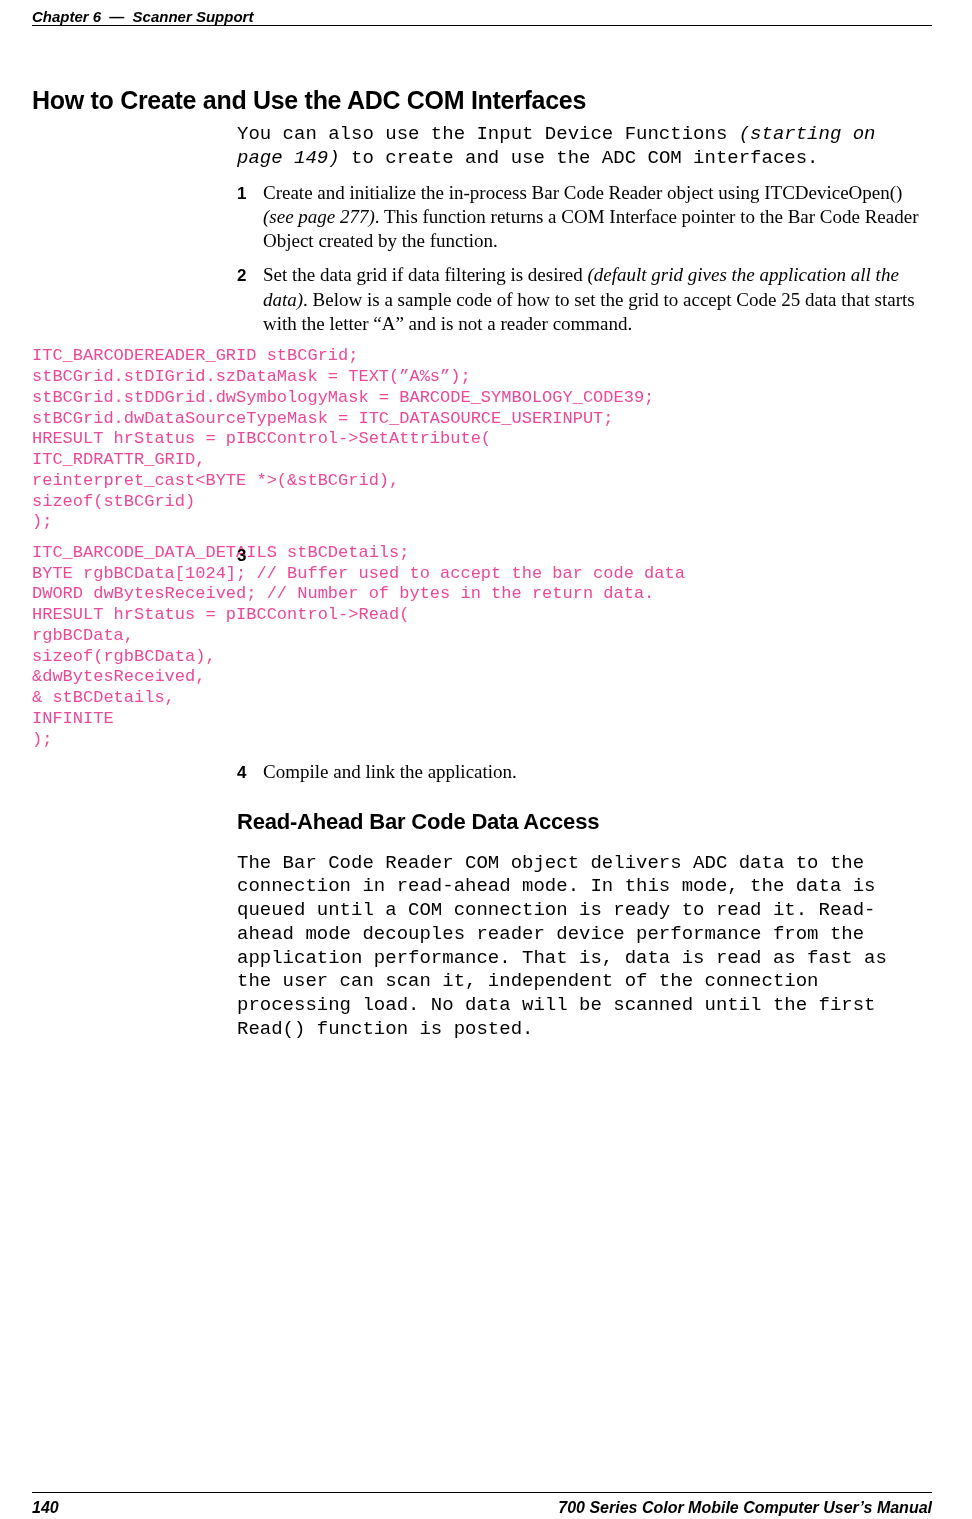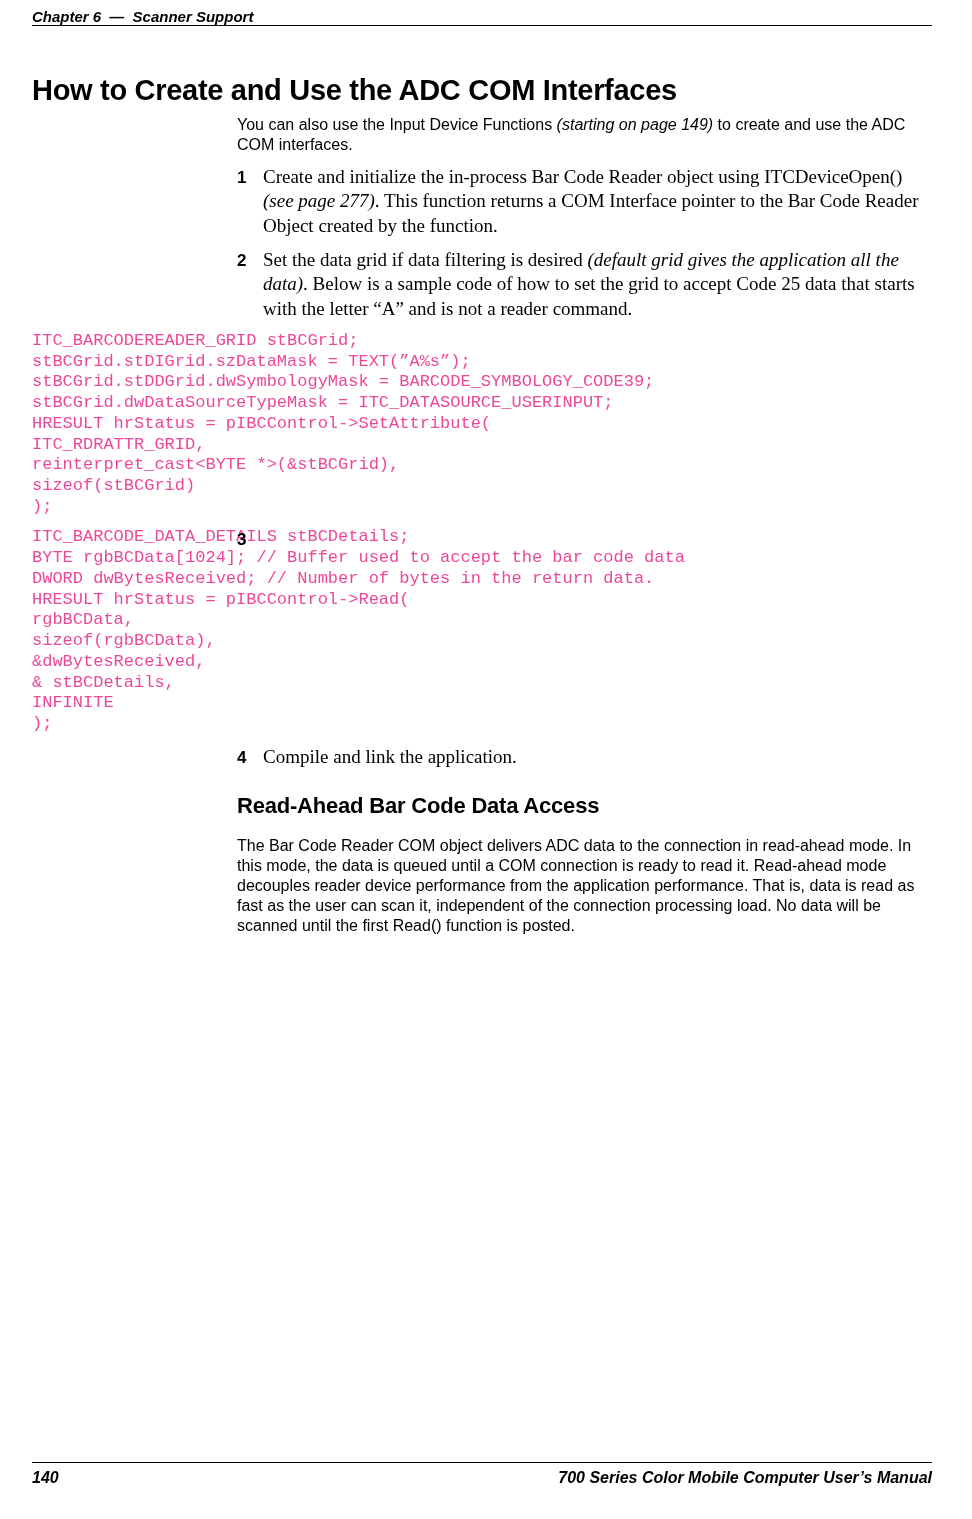--- a/index.html
+++ b/index.html
@@ -22,30 +22,30 @@
     font-weight: bold;
     font-size: 15px;
     padding-top: 8px;
     border-bottom: 1.5px solid #000;
     margin-bottom: 40px;
   }
   .header .sep { font-style: normal; padding: 0 4px; }
   h1.section {
     font-family: Arial, Helvetica, sans-serif;
     font-weight: bold;
-    font-size: 29px;
-    margin: 48px 0 8px 0;
+    font-size: 25px;
+    margin: 60px 0 8px 0;
     letter-spacing: -0.3px;
   }
   .body-indent {
     margin-left: 205px;
   }
   p.body {
-    font-family: Liberation Sans, sans-serif;
-    font-size: 16px;
+    font-family: Liberation Mono, monospace;
+    font-size: 19px;
     line-height: 1.25;
     margin: 8px 0;
   }
   .italic { font-style: italic; }
   ol.steps {
     list-style: none;
     margin: 8px 0 8px 0;
     padding: 0;
   }
   ol.steps > li {
@@ -73,21 +73,21 @@
   }
   h2.subsection {
     font-family: Arial, Helvetica, sans-serif;
     font-weight: bold;
     font-size: 22px;
     margin: 24px 0 17px 0;
     letter-spacing: -0.2px;
   }
   .footer {
     position: absolute;
-    bottom: 32px;
+    bottom: 2px;
     left: 32px;
     right: 40px;
     border-top: 1.5px solid #000;
     padding-top: 6px;
     font-family: Arial, Helvetica, sans-serif;
     font-weight: bold;
     font-style: italic;
     font-size: 16px;
     display: flex;
     justify-content: space-between;

